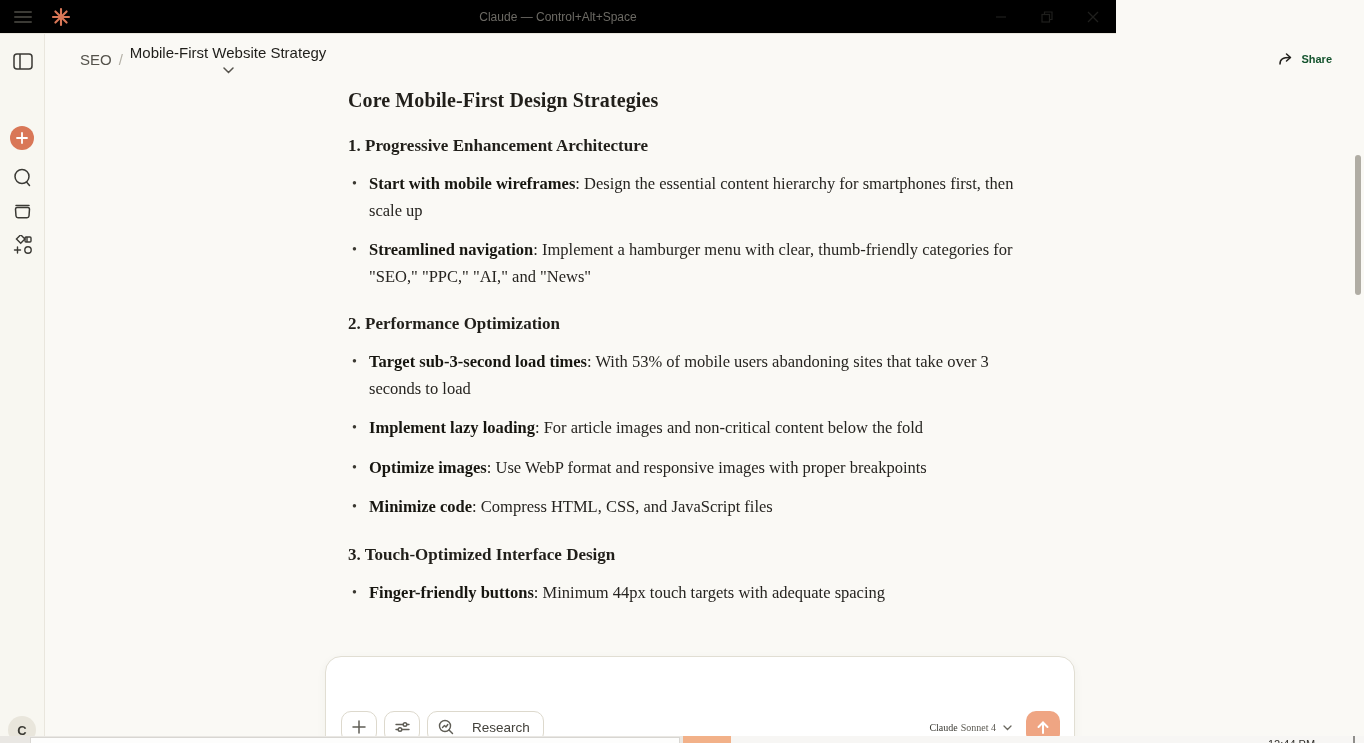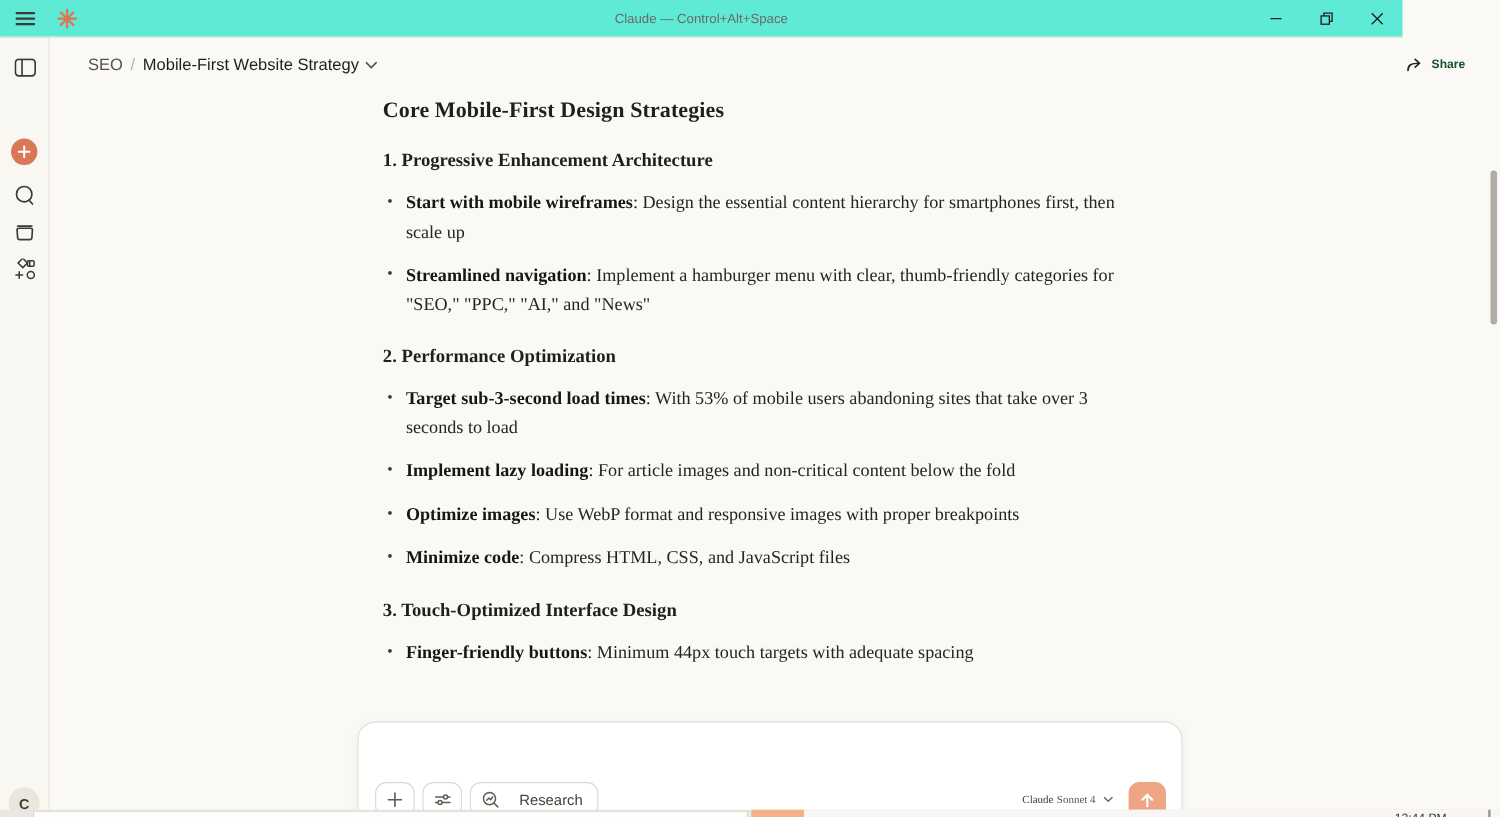--- a/index.html
+++ b/index.html
@@ -1,20 +1,20 @@
 <!DOCTYPE html>
 <html><head>
 <meta charset="utf-8">
 <style>
   * { margin:0; padding:0; box-sizing:border-box; }
   html,body { width:1364px; height:743px; overflow:hidden; }
   body { font-family:"Liberation Sans", sans-serif; background:#faf9f5; position:relative; color:#1d1c18; }
 
   
-  .titlebar { position:absolute; top:0; left:0; width:1275px; height:34px; background:#5eead4;
+  .titlebar { position:absolute; top:0; left:0; width:1116px; height:34px; background:#000000;
               border-bottom:1px solid #e9e6dd; display:flex; align-items:center; z-index:30; }
   .tb-left { display:flex; align-items:center; gap:12px; padding-left:10px; }
   .icon-btn { width:26px; height:26px; display:flex; align-items:center; justify-content:center; cursor:pointer; }
   .tb-title { position:absolute; left:0; right:0; text-align:center; font-size:12px; color:#6c6a64; pointer-events:none; }
   .tb-controls { margin-left:auto; display:flex; height:34px; z-index:2; }
   .winbtn { width:46px; height:34px; display:flex; align-items:center; justify-content:center; cursor:pointer; }
 
   
   .sidebar { position:absolute; top:34px; left:0; width:45px; bottom:0; background:#f8f7f1;
              border-right:1px solid #e9e6dd; z-index:20; }
@@ -24,21 +24,21 @@
               display:flex; align-items:center; justify-content:center; margin:48px auto 10px auto; cursor:pointer; }
   .avatar { position:absolute; left:8px; top:682px; width:28px; height:28px; border-radius:50%;
             background:#e9e6dc; color:#3b3a34; font-size:13px; font-weight:bold;
             display:flex; align-items:center; justify-content:center; cursor:pointer; }
 
   
   .page-header { position:absolute; top:34px; left:46px; right:0; height:50px; display:flex; align-items:center; z-index:5;gap:17px; }
   .breadcrumb { display:flex; align-items:center; margin-left:34px; font-size:15px; }
   .crumb-project { color:#54524b; cursor:pointer; }
   .crumb-sep { color:#b4b1a7; margin:0 7px; }
-  .crumb-title { color:#1f1e1a; cursor:pointer; display:flex; align-items:center; gap:6px; }
+  .crumb-title { color:#1f1e1a; cursor:pointer; display:flex; align-items:center; gap:6px;flex-direction:column; }
   .share-btn { margin-left:auto; margin-right:32px; display:flex; align-items:center; gap:7px;
                font-size:11px; font-weight:bold; color:#14532d; cursor:pointer; }
 
   
   .content { position:absolute; left:348px; top:88px; width:694px; z-index:1;
              font-family:"Liberation Serif", serif; color:#211f1a; }
   .content h2 { font-size:20px; line-height:24px; margin-bottom:13px; letter-spacing:.1px; }
   .sec-title { font-size:17px; line-height:21px; margin:23px 0 15px 0; }
   .bullets { list-style:none; }
   .bullets li { position:relative; padding-left:21px; font-size:16.5px; line-height:26.5px;

